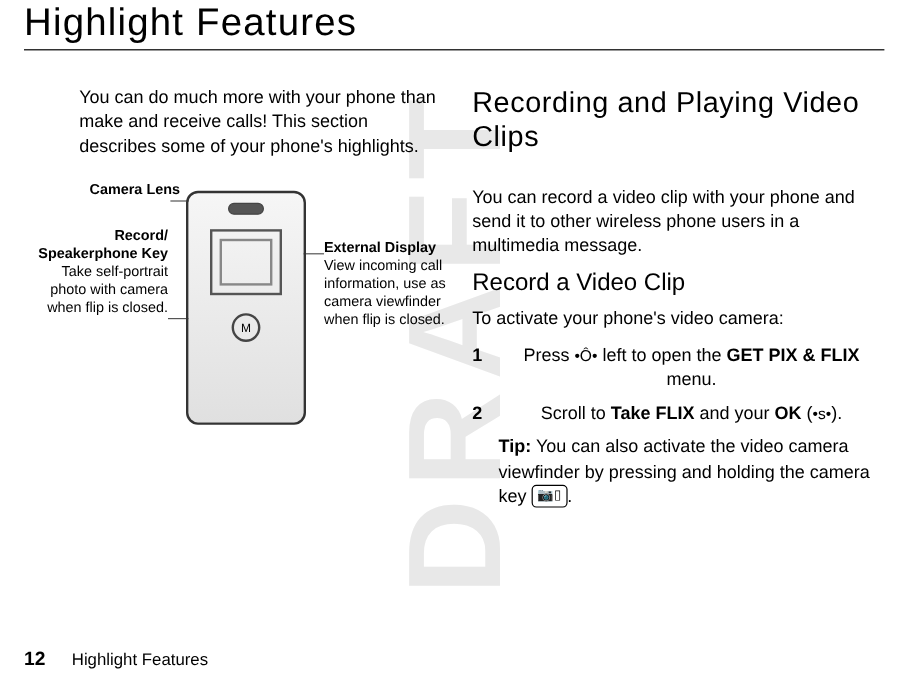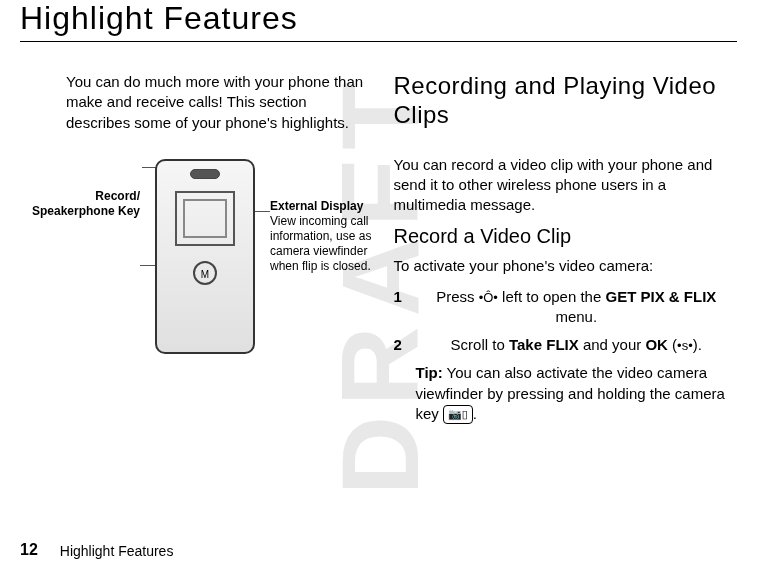--- a/index.html
+++ b/index.html
@@ -95,41 +95,45 @@
   .tip-run { font-size:15px; line-height:1.35; margin-top:6px; padding-left:22px;}
   .tip-label { font-weight:bold; }
   .camera-key {
     display:inline-block; font-size:11px; padding:1px 4px; border:1px solid #000; border-radius:4px;
     vertical-align:middle;
   }
 
   .footer {
     position:absolute; left:20px; bottom:8px;
     font-size:14px;
-    display:flex; align-items:flex-end; gap:22px;
+    display:flex; align-items:flex-start; gap:22px;
   }
   .footer .pg { font-weight:bold; font-size:16px;}
 </style>
 </head>
 <body>
 
 <div class="watermark">DRAFT</div>
 
 <div class="content">
   <h1 class="page-title">Highlight Features</h1>
 
   <div class="columns">
     <div class="col">
       <p class="intro">You can do much more with your phone than make and receive calls! This section describes some of your phone's highlights.</p>
 
       <div class="diagram-wrap">
+        <div class="callout callout-lens">
+          <span class="label-bold">Camera Lens</span>
+        </div>
         <div class="line line-lens"></div>
 
         <div class="callout callout-smart">
           <div class="label-bold">Record/ Speakerphone Key</div>
+          <div>Take self-portrait photo with camera when flip is closed.</div>
         </div>
         <div class="line line-smart1"></div>
 
         <div class="callout callout-ext">
           <div class="label-bold">External Display</div>
           <div>View incoming call information, use as camera viewfinder when flip is closed.</div>
         </div>
         <div class="line line-ext"></div>
 
         <div class="phone">

